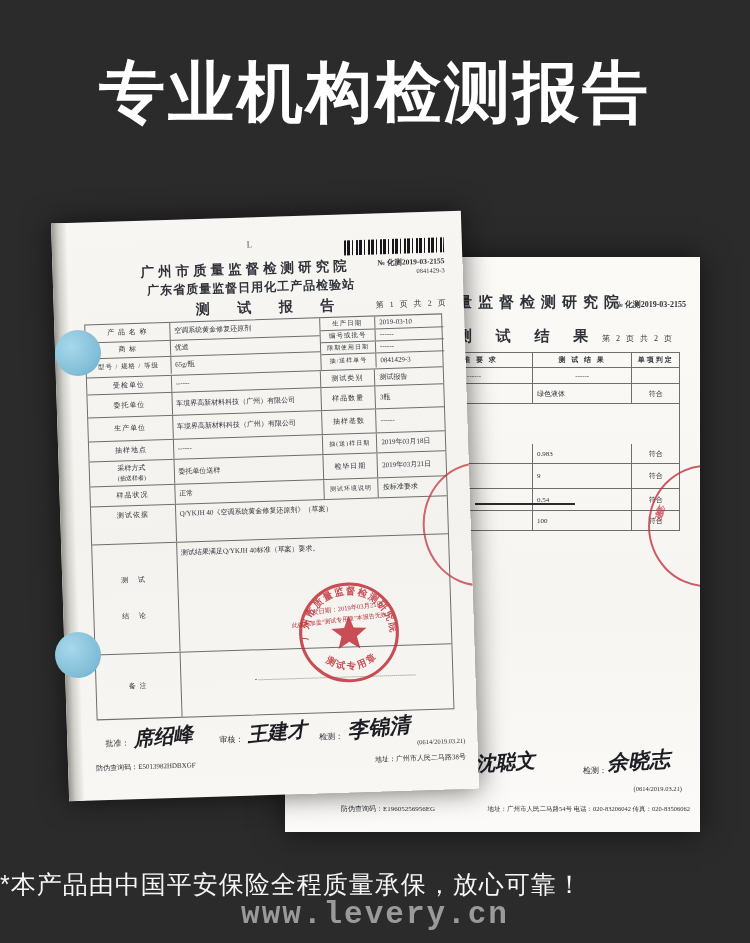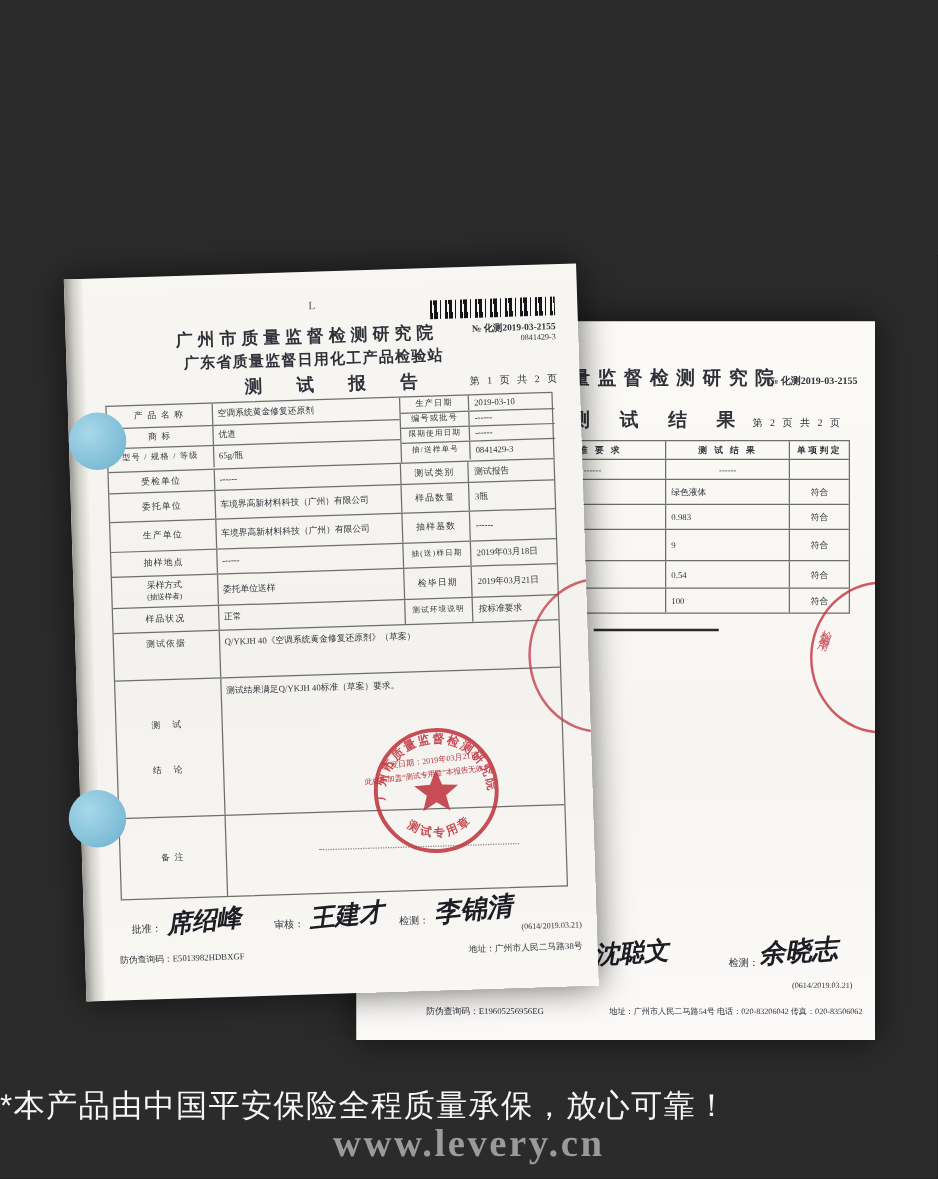--- a/index.html
+++ b/index.html
@@ -82,27 +82,28 @@
     display:flex;align-items:center;}
   .t2c:last-child{border-right:none;}
   .w-req{width:118px;} .w-res{width:100px;} .w-ver{width:47px;justify-content:center;}
   .hdr{justify-content:center;letter-spacing:2px;font-weight:bold;}
   .endline{position:absolute;left:190px;top:246px;width:100px;border-top:2px solid #2a2a2a;}
   
   .footer-note{position:absolute;top:868px;left:0;width:750px;text-align:left;
     color:#f6f6f6;font-size:25px;font-weight:500;letter-spacing:1px;}
   .watermark{position:absolute;top:897px;left:0;width:750px;text-align:center;
     color:#9a9a9a;font-size:31px;font-weight:bold;letter-spacing:2px;
-    font-family:Liberation Serif, serif;}
+    font-family:Liberation Mono, monospace;}
 </style>
 </head>
 <body>
 
 <div class="stage">
 
+  <div class="main-title">专业机构检测报告</div>
 
   <div class="paper doc2">
     <div class="abs d2-org">广州市质量监督检测研究院</div>
     <div class="abs d2-no">№ 化测2019-03-2155</div>
     <div class="abs d2-title">测 试 结 果</div>
     <div class="abs d2-page">第 2 页 共 2 页</div>
 
     <div class="tbl2">
       <div class="t2row">
         <div class="t2c w-req hdr">标 准 要 求</div>
@@ -112,21 +113,21 @@
       <div class="t2row" style="height:15px;">
         <div class="t2c w-req" style="justify-content:center;">------</div>
         <div class="t2c w-res" style="justify-content:center;">------</div>
         <div class="t2c w-ver"></div>
       </div>
       <div class="t2row" style="height:19px;">
         <div class="t2c w-req">绿色液体</div>
         <div class="t2c w-res">绿色液体</div>
         <div class="t2c w-ver">符合</div>
       </div>
-      <div class="t2row" style="height:19px;">
+      <div class="t2row" style="height:19px;margin-top:40px;">
         <div class="t2c w-req"></div>
         <div class="t2c w-res">0.983</div>
         <div class="t2c w-ver">符合</div>
       </div>
       <div class="t2row" style="height:24px;">
         <div class="t2c w-req"></div>
         <div class="t2c w-res">9</div>
         <div class="t2c w-ver">符合</div>
       </div>
       <div class="t2row" style="height:21px;">

